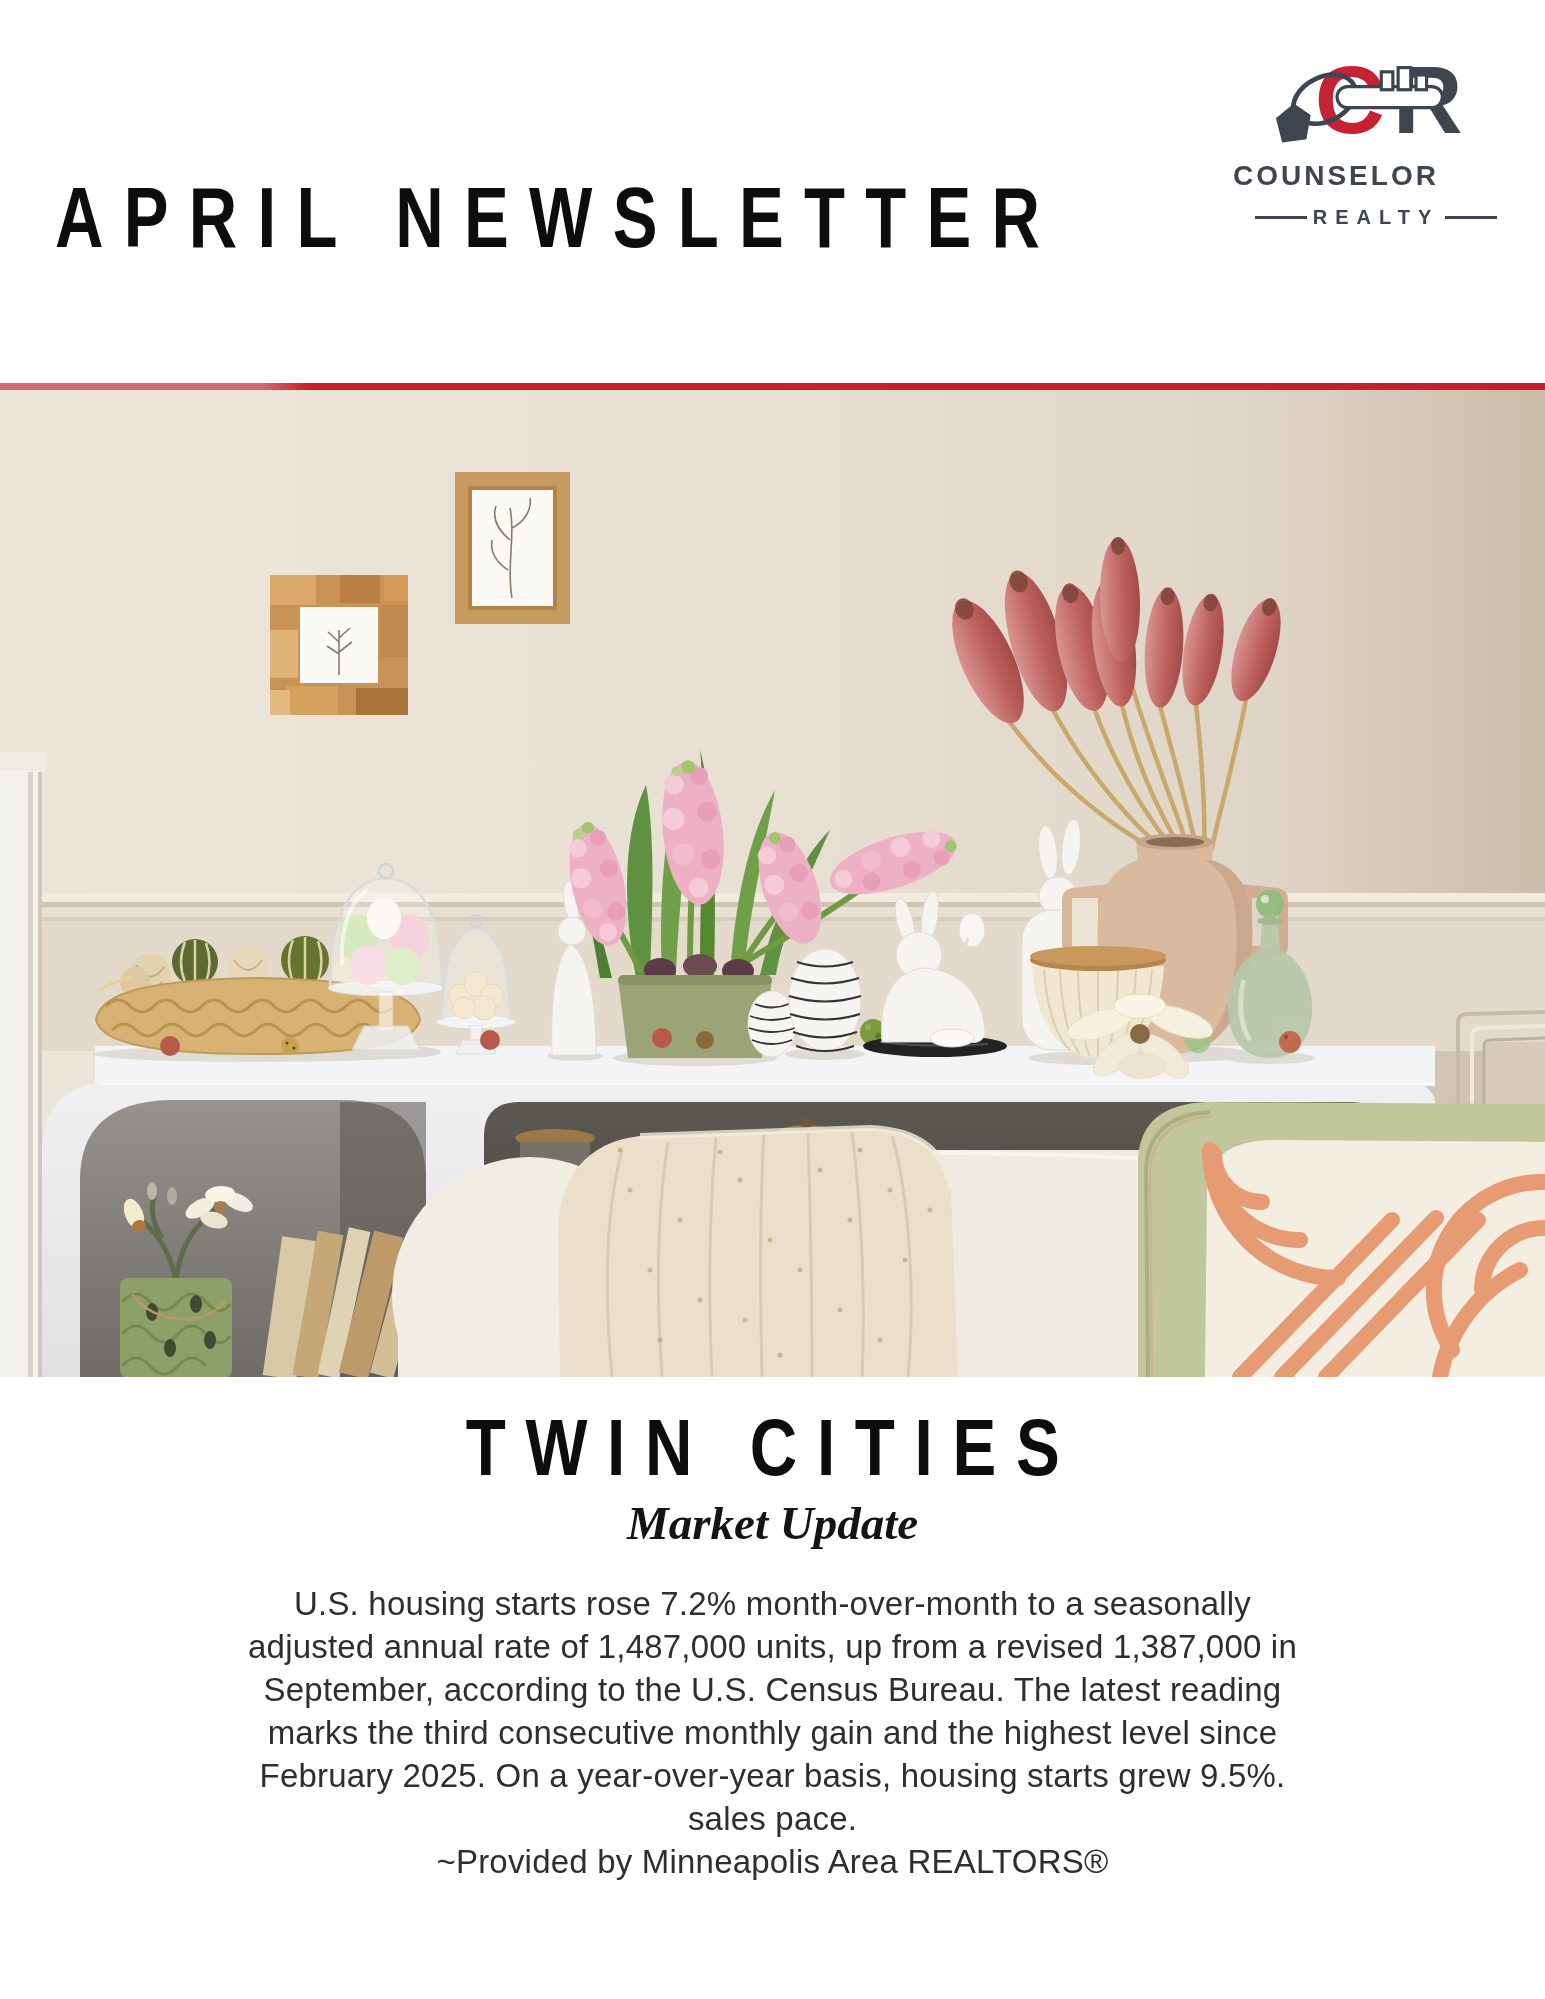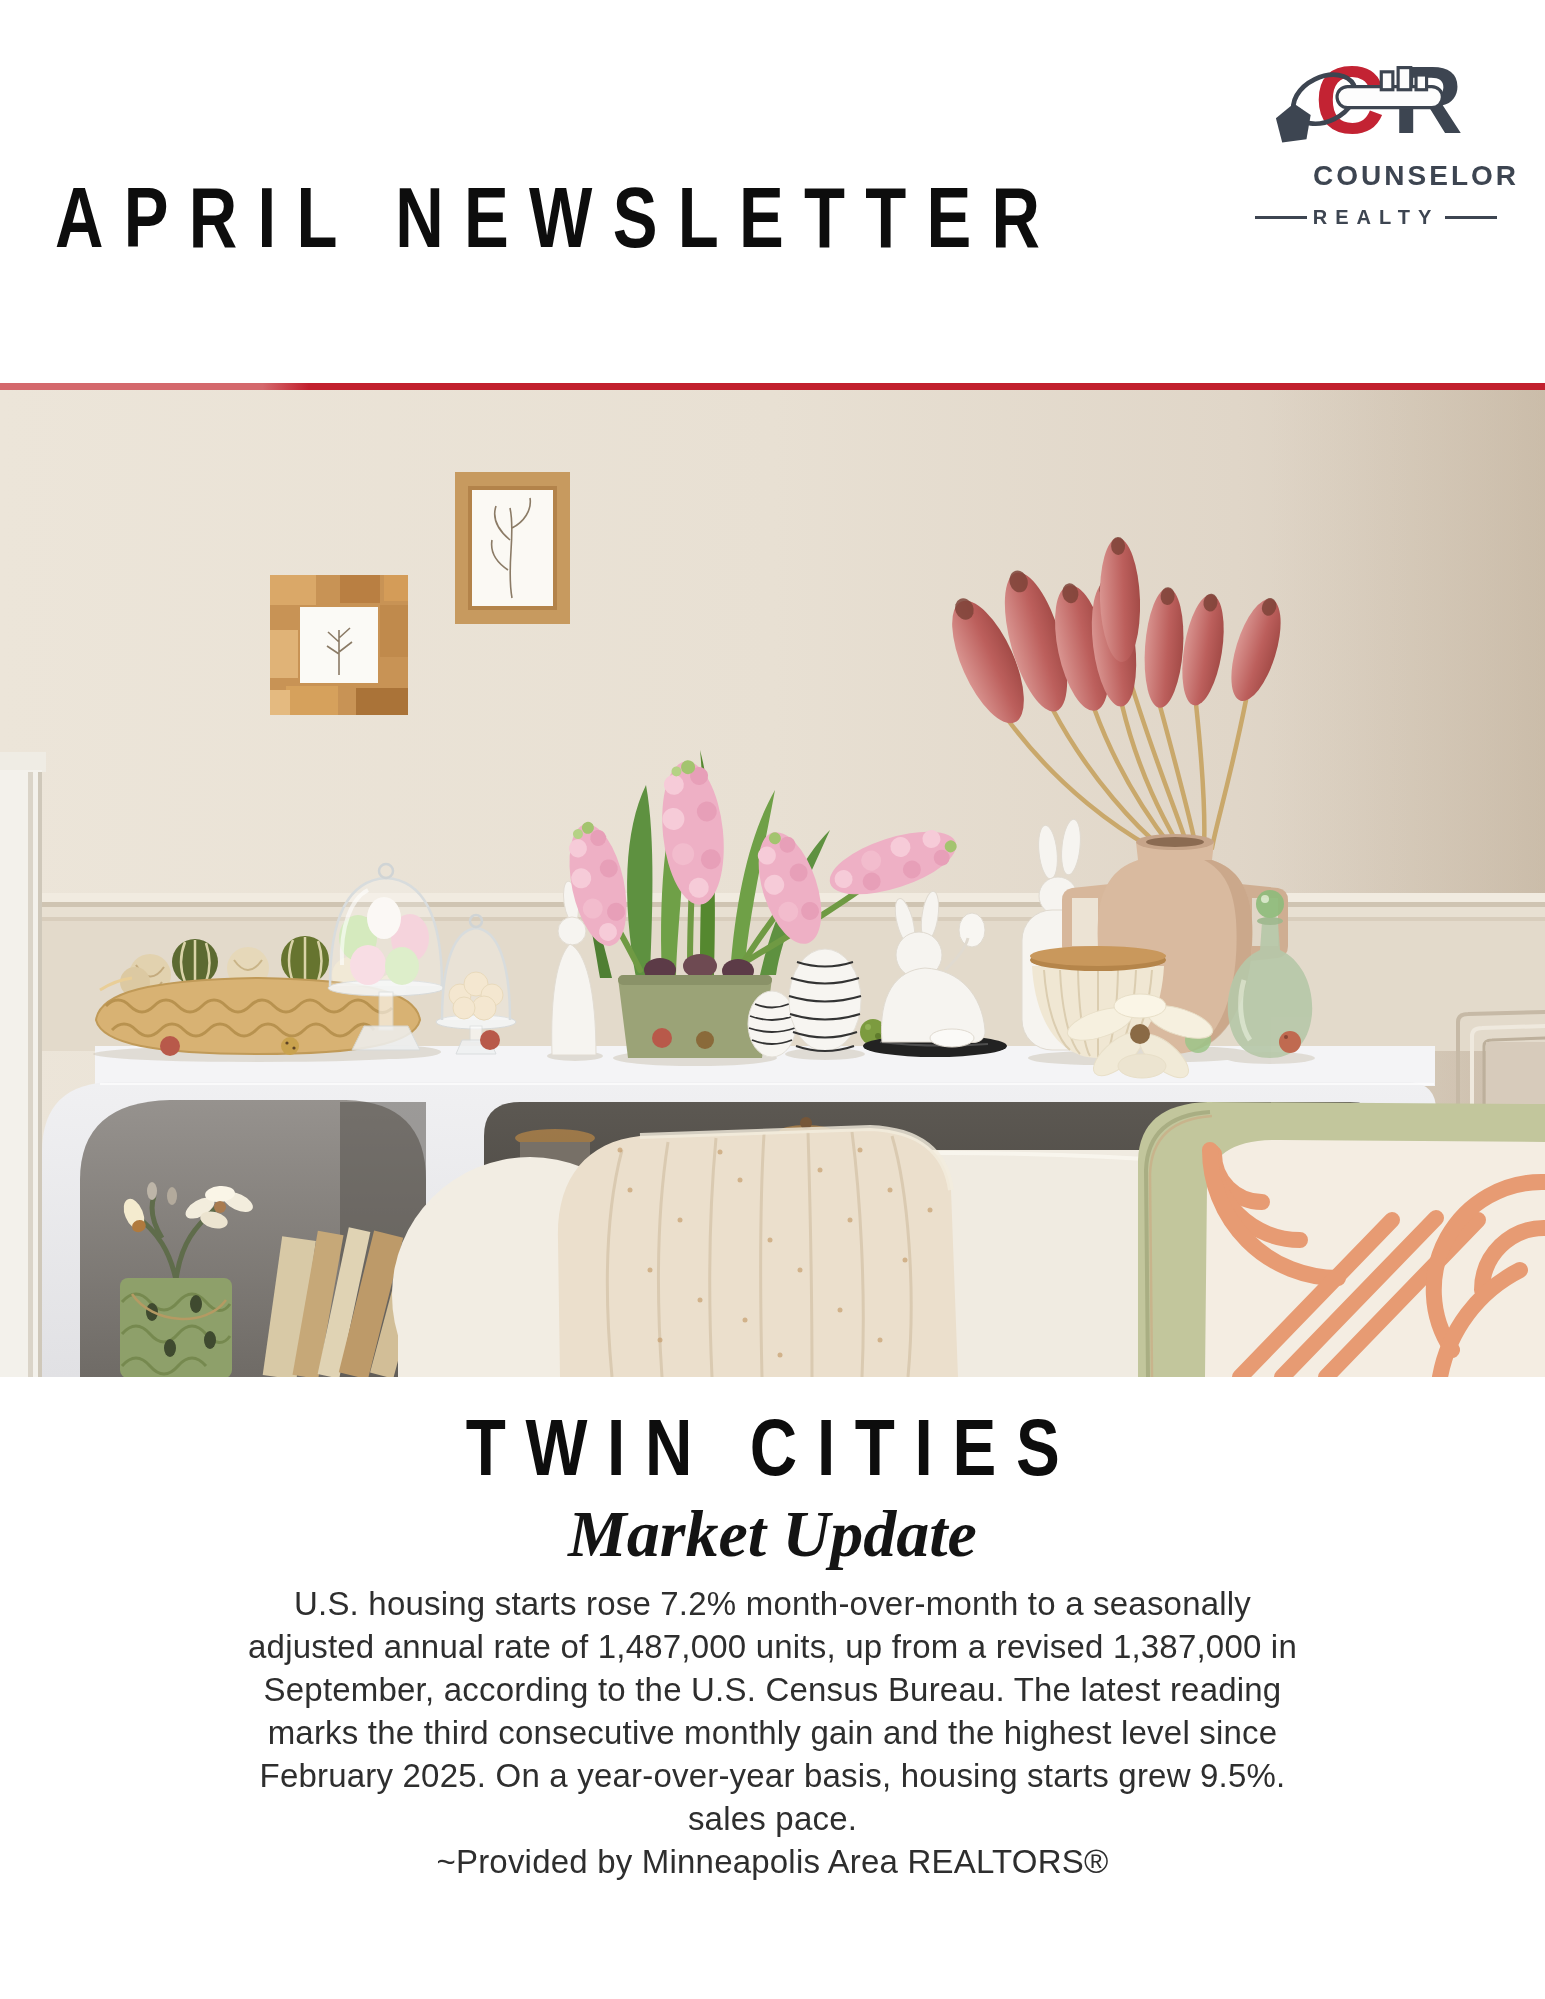--- a/index.html
+++ b/index.html
@@ -2,37 +2,37 @@
 <html><head>
 <meta charset="utf-8">
 <style>
   html,body{margin:0;padding:0;background:#ffffff;}
   .page{position:relative;width:1545px;height:1999px;background:#ffffff;overflow:hidden;
         font-family:"Liberation Sans",sans-serif;border-radius:31px;}
   
   .headline{position:absolute;left:55px;top:168px;margin:0;font-weight:bold;font-size:86px;
             letter-spacing:26px;color:#0d0d0d;white-space:nowrap;
             transform:scaleX(.78);transform-origin:left center;}
-  .logo{position:absolute;top:36px;right:26px;width:286px;text-align:right;color:#3d4551;}
+  .logo{position:absolute;top:36px;right:26px;width:286px;text-align:left;color:#3d4551;}
   .logo-name{font-weight:bold;font-size:28px;letter-spacing:3px;margin-top:2px;color:#3d4551;}
   .logo-sub{display:flex;align-items:center;justify-content:center;gap:6px;margin-top:14px;}
   .logo-sub .rule{display:inline-block;width:52px;height:3px;background:#3d4551;}
   .logo-sub .txt{font-weight:bold;font-size:20px;letter-spacing:8px;color:#3d4551;}
   
   .divider{position:absolute;left:0;top:383px;width:1545px;height:7px;
            background:linear-gradient(90deg,#d4686c 0%,#d4686c 17%,#c2202e 20%,#c2202e 100%);}
   
   figure.hero{position:absolute;left:0;top:390px;width:1545px;height:987px;margin:0;}
   
   .section-title{position:absolute;left:0;top:1402px;width:1545px;margin:0;text-align:center;
                  font-weight:bold;font-size:80px;letter-spacing:24px;color:#0d0d0d;
                  transform:scaleX(.82);}
   .section-sub{position:absolute;left:0;top:1496px;width:1545px;margin:0;text-align:center;
                font-family:"Liberation Serif",serif;font-style:italic;font-weight:bold;
-               font-size:66px;color:#141414;}
+               font-size:47px;color:#141414;}
   .body-copy{position:absolute;left:0;top:1582px;width:1545px;text-align:center;
              font-size:33px;line-height:43px;color:#2e2e2e;letter-spacing:.2px;}
   .body-copy div{min-height:43px;}
 </style>
 </head>
 <body>
 
 <div class="page">
 
   <h1 class="headline">APRIL NEWSLETTER</h1>

